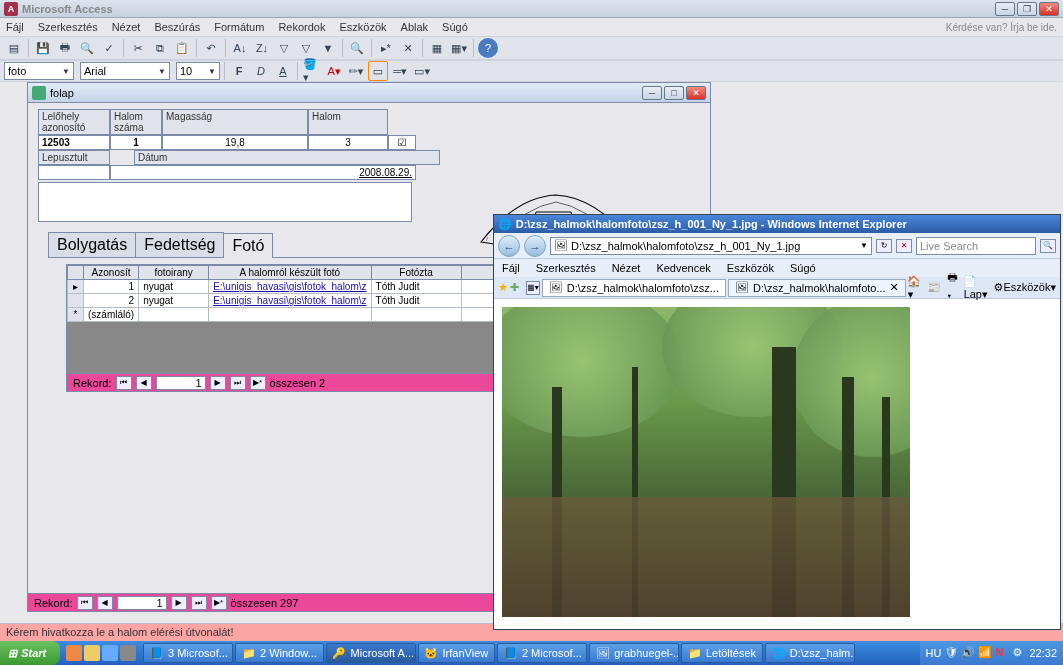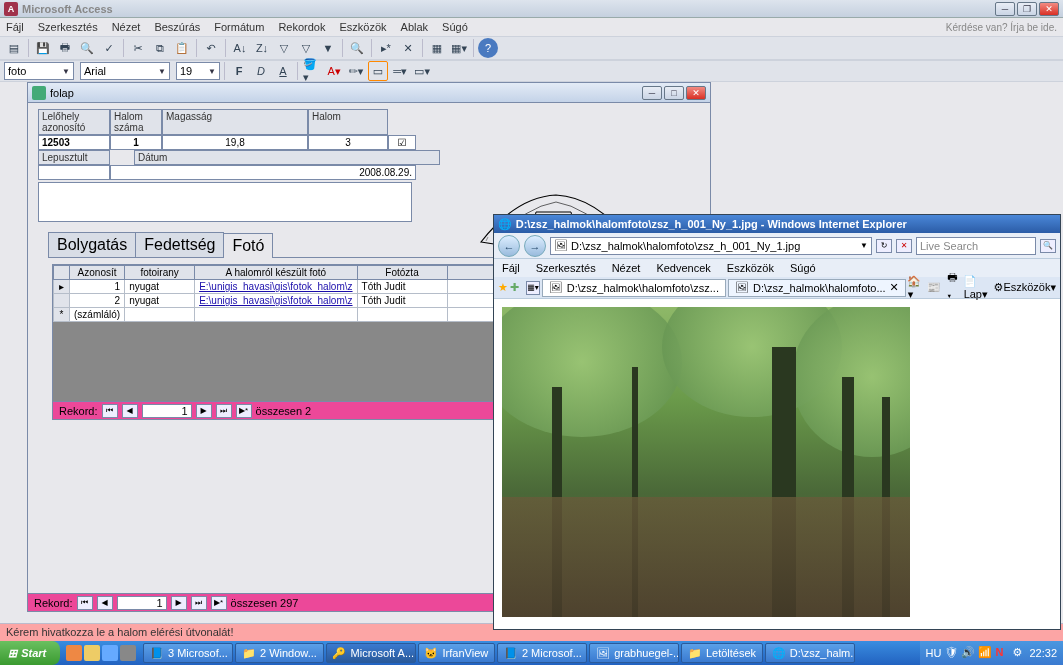--- a/index.html
+++ b/index.html
@@ -40,21 +40,21 @@
 
 
 .mound-art { position:absolute; left: 448px; top: 104px; width: 160px; height: 70px; }
 
 
 .tabstrip { display:flex; border-bottom:1px solid #7a8aa8; margin:10px 10px 0; }
 .tab { padding: 3px 8px; border:1px solid #7a8aa8; border-bottom:none; background:#d8dde6; margin-right:-1px; font-size:16px; }
 .tab.active { background:#e8e8ec; position:relative; top:1px; }
 
 
-.subform { margin: 6px 14px; border:1px solid #7a8aa8; background:#888; height: 156px; position:relative; }
+.subform { margin: 6px 28px; border:1px solid #7a8aa8; background:#888; height: 128px; position:relative; }
 .datagrid { background:#fff; }
 .datagrid th { background:#e0e3ea; border:1px solid #7a8aa8; font-weight:normal; font-size:10px; padding:1px 4px; }
 .datagrid td { border:1px solid #b5bdc9; background:#fff; font-size:10px; padding:1px 4px; }
 .rowhead { width:16px; background:#e0e3ea !important; border:1px solid #7a8aa8; text-align:center; }
 .link { color:#1a0dab; text-decoration:underline; }
 
 
 .recnav { height: 18px; background:#ec4899; border-top:1px solid #7a8aa8; display:flex;align-items:center; padding:0 6px; gap:4px; font-size:10px; position:absolute; bottom:0; left:0; right:0; }
 .navbtn { width:16px;height:14px;border:1px solid #7a8aa8;background:#eef;display:flex;align-items:center;justify-content:center;font-size:8px; }
 .navinput { width:50px;height:14px;border:1px solid #7a8aa8;background:#fff;text-align:right;padding:0 3px; }
@@ -146,21 +146,21 @@
 <div class="toolbar" style="height:22px;">
   <div class="combo" style="width:70px;">
     <span>foto</span>
       <span class="arrow">▼</span>
   </div>
   <div class="combo" style="width:90px;margin-left:4px;">
     <span>Arial</span>
       <span class="arrow">▼</span>
   </div>
   <div class="combo" style="width:44px;margin-left:4px;">
-    <span>19</span>
+    <span>10</span>
       <span class="arrow">▼</span>
   </div>
   <div class="tsep"></div>
   <div class="tbtn bold">F</div>
   <div class="tbtn" style="font-style:italic;">D</div>
   <div class="tbtn" style="text-decoration:underline;">A</div>
   <div class="tsep"></div>
   <div class="tbtn">🪣▾</div>
   <div class="tbtn" style="color:#c00;">A▾</div>
   <div class="tbtn">✏▾</div>
@@ -193,21 +193,21 @@
       <div class="fcell-input" style="text-align:center;">19,8</div>
       <div class="fcell-input" style="text-align:center;">3</div>
       <div class="fcell-input" style="text-align:center;">☑</div>
     </div>
     <div class="frow" style="display:grid;grid-template-columns:72px 306px;gap:24px;">
       <div class="fcell-label">Lepusztult</div>
       <div class="fcell-label">Dátum</div>
     </div>
     <div class="frow" style="display:grid;grid-template-columns:72px 306px;">
       <div class="fcell-input"></div>
-      <div class="fcell-input" style="text-align:right;">2008.08.29.</div>
+      <div class="fcell-input" style="text-align:right;text-decoration:underline;">2008.08.29.</div>
     </div>
     <div class="memo"></div>
 
     <svg class="mound-art" viewBox="0 0 160 70">
       <path d="M5,55 Q40,10 80,8 Q120,10 155,55 Q80,68 5,55 Z" fill="none" stroke="#000" stroke-width="1.2"></path>
       <path d="M20,52 Q50,20 80,15 Q110,20 140,52" fill="none" stroke="#000" stroke-width="0.6"></path>
       <path d="M60,25 L95,25 L100,48 L55,48 Z" fill="none" stroke="#000" stroke-width="1"></path>
       <line x1="60" y1="30" x2="95" y2="30" stroke="#000" stroke-width="0.5"></line>
       <line x1="58" y1="36" x2="97" y2="36" stroke="#000" stroke-width="0.5"></line>
       <line x1="56" y1="42" x2="99" y2="42" stroke="#000" stroke-width="0.5"></line>

